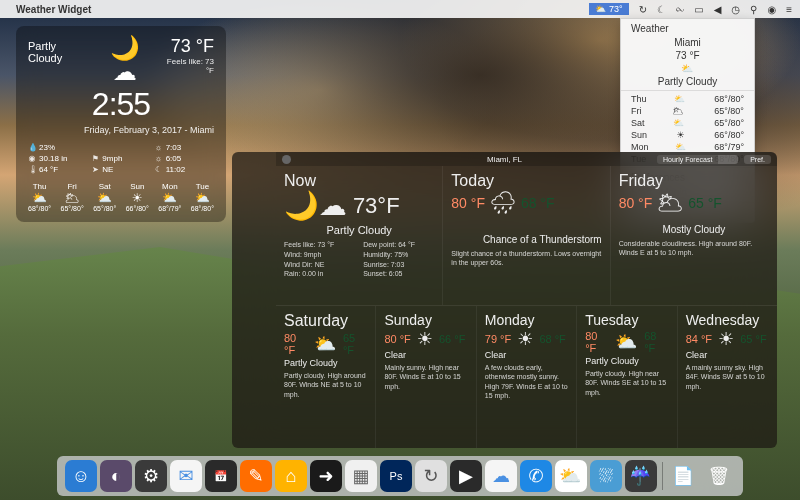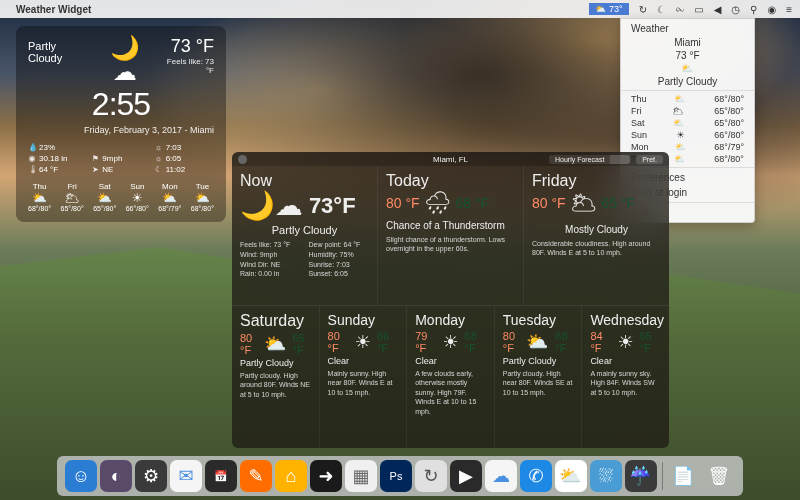--- a/index.html
+++ b/index.html
@@ -67,45 +67,46 @@
 }
 .md-title { padding: 2px 10px; font-weight: 400; }
 .md-center { text-align: center; padding: 1px 0; }
 .md-sep { border-top: 1px solid rgba(0,0,0,0.1); margin: 2px 0; }
 .md-row { display: flex; justify-content: space-between; padding: 1px 10px; font-size: 9px; }
 .md-row .dic { width: 14px; text-align: center; }
 .md-item { padding: 2px 10px; }
 
 
 .forecast-panel {
-  position: absolute; top: 152px; left: 232px; width: 437px; height: 296px;
+  position: absolute; top: 152px; left: 232px; width: 545px; height: 296px;
   background: rgba(30,25,20,0.75); backdrop-filter: blur(20px);
   border-radius: 6px; color: #eee; overflow: hidden;
   font-weight: 200;
+  padding-left: 44px;
 }
 .fp-header { height: 14px; display: flex; align-items: center; padding: 0 6px; font-size: 8px; background: rgba(0,0,0,0.2); }
 .fp-close { width: 9px; height: 9px; border-radius: 50%; background: #666; display: inline-block; }
 .fp-location { position: absolute; left: 50%; transform: translateX(-50%); }
 .fp-tabs { margin-left: auto; display: flex; gap: 0; }
 .fp-tab { padding: 1px 6px; background: rgba(255,255,255,0.1); font-size: 7px; }
 .fp-tab:first-child { border-radius: 3px 0 0 3px; }
 .fp-tab:last-child { background: rgba(255,255,255,0.22); border-radius: 0 3px 3px 0; }
 .fp-btn { margin-left: 6px; padding: 1px 6px; background: rgba(255,255,255,0.15); font-size: 7px; border-radius: 3px; }
 
 .fp-row { display: flex; }
 .fp-row.top { height: 140px; border-bottom: 1px solid rgba(255,255,255,0.08); }
 .fp-row.bot { height: 142px; }
 .fp-cell { flex: 1; padding: 6px 8px; border-right: 1px solid rgba(255,255,255,0.06); overflow: hidden; }
 .fp-cell:last-child { border-right: none; }
 .fp-cell.wide { flex: 1.2; }
 
 .fp-daylabel { font-size: 16px; font-weight: 200; margin-bottom: 2px; }
 .fp-now { display: flex; align-items: center; gap: 6px; margin-bottom: 4px; }
 .fp-now-icon { font-size: 28px; line-height: 1; }
-.fp-now-temp { font-size: 22px; font-weight: 700; }
+.fp-now-temp { font-size: 22px; font-weight: 400; }
 .fp-cond-name { font-size: 11px; font-weight: 300; margin-bottom: 4px; }
 .fp-stats { display: grid; grid-template-columns: 1fr 1fr; gap: 0 8px; font-size: 7px; opacity: 0.85; line-height: 1.4; }
 .fp-temp-row { display: flex; align-items: center; gap: 4px; margin-bottom: 3px; }
 .fp-hi { color: #ff8a65; font-size: 14px; font-weight: 300; }
 .fp-lo { color: #14532d; font-size: 14px; font-weight: 300; }
 .fp-cell-icon { font-size: 22px; line-height: 1; }
 .fp-desc { font-size: 7px; opacity: 0.85; line-height: 1.35; margin-top: 3px; }
 .fp-bot-temps { display: flex; align-items: center; gap: 6px; margin-bottom: 2px; }
 .fp-bot-cond { font-size: 9px; margin-bottom: 3px; }
 
@@ -306,21 +307,21 @@
         <span>Sunset: 6:05</span>
       </div>
     </div>
     <div class="fp-cell wide">
       <div class="fp-daylabel">Today</div>
       <div class="fp-temp-row">
         <span class="fp-hi">80 °F</span>
         <span class="fp-cell-icon">🌧</span>
         <span class="fp-lo">68 °F</span>
       </div>
-      <div class="fp-cond-name" style="font-size:10px;text-align:left;margin-top:6px">Chance of a Thunderstorm</div>
+      <div class="fp-cond-name" style="font-size:10px;text-align:right;margin-top:20px">Chance of a Thunderstorm</div>
       <div class="fp-desc">Slight chance of a thunderstorm. Lows overnight in the upper 60s.</div>
     </div>
     <div class="fp-cell wide">
       <div class="fp-daylabel">Friday</div>
       <div class="fp-temp-row">
         <span class="fp-hi">80 °F</span>
         <span class="fp-cell-icon">🌥</span>
         <span class="fp-lo">65 °F</span>
       </div>
       <div class="fp-cond-name" style="font-size:10px;text-align:center;margin-top:10px">Mostly Cloudy</div>

